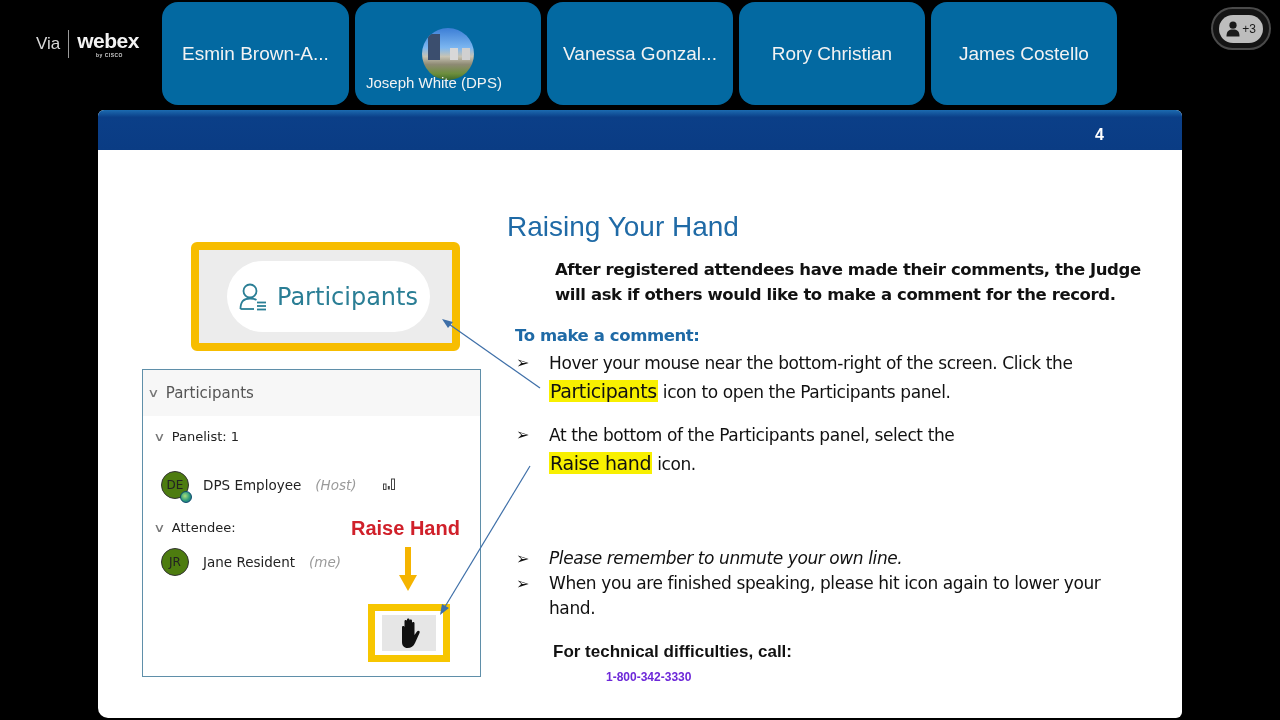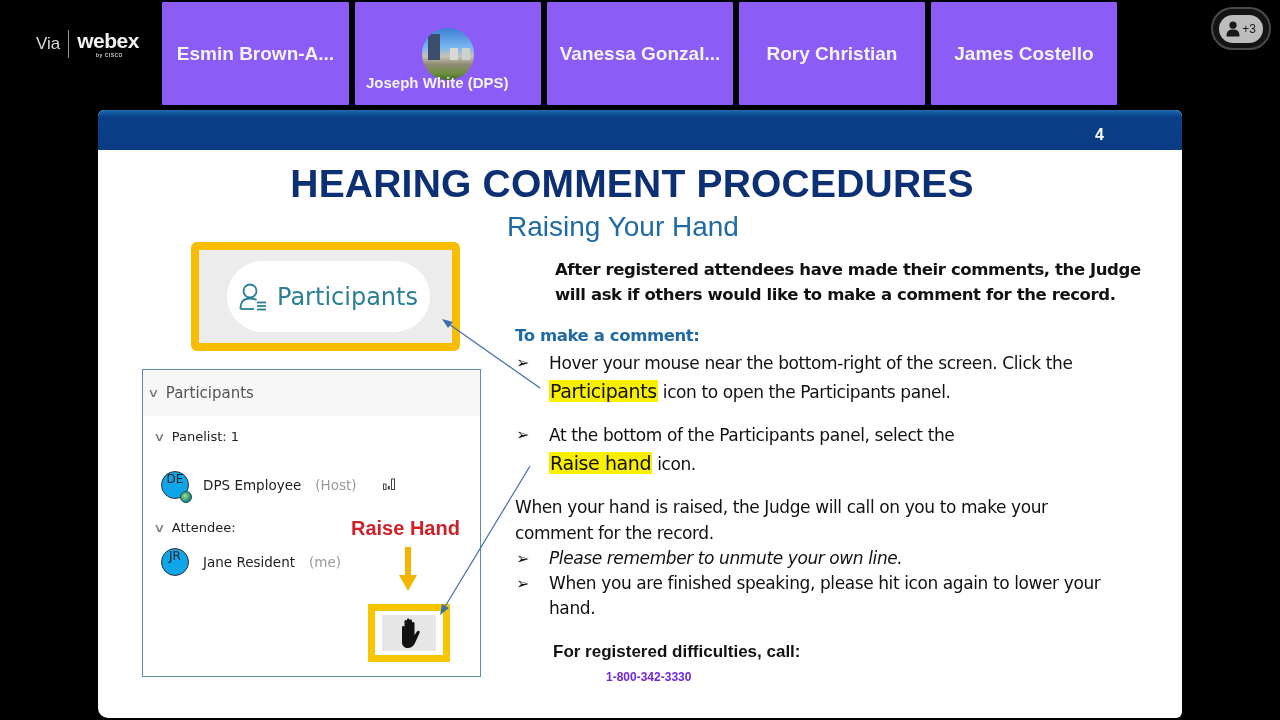--- a/index.html
+++ b/index.html
@@ -7,22 +7,22 @@
     body { position: relative; font-family: "Liberation Sans", sans-serif; color: #fff; }
 
     
     .brand { position: absolute; left: 36px; top: 28px; height: 32px; display: flex; align-items: center; }
     .brand .via { font-size: 17px; color: #d8d8d8; margin-right: 8px; }
     .brand .sep { width: 1px; height: 28px; background: #9a9a9a; margin-right: 8px; }
     .brand .logo { display: flex; flex-direction: column; align-items: flex-end; line-height: 1; }
     .brand .logo .w { font-size: 21px; font-weight: bold; color: #f2f2f2; letter-spacing: -0.5px; }
     .brand .logo .c { font-size: 5px; font-weight: bold; color: #cfcfcf; margin-top: 2px; margin-right: 16px; letter-spacing: 0.5px; }
 
-    .tile { position: absolute; top: 2px; height: 103px; background: #8b5cf6; border-radius: 1px;
-            display: flex; align-items: center; justify-content: center; cursor: pointer; font-weight: bold; }
+    .tile { position: absolute; top: 2px; height: 103px; background: #0369a1; border-radius: 16px;
+            display: flex; align-items: center; justify-content: center; cursor: pointer; }
     .tile .name { font-size: 19px; color: #f3f3f3; white-space: nowrap; }
     .tile.with-avatar { flex-direction: column; justify-content: flex-start; }
     .tile .avatar { width: 52px; height: 52px; border-radius: 50%; margin-top: 26px;
                     background: linear-gradient(180deg, #3c7ed6 0%, #7cb6f0 38%, #c8c4b4 55%, #8e8a74 70%, #6c8e3c 88%, #3f6a2a 100%);
                     position: relative; overflow: hidden; }
     .tile .avatar::before { content: ""; position: absolute; left: 6px; top: 6px; width: 12px; height: 26px; background: #3b4e6e; }
     .tile .avatar::after { content: ""; position: absolute; left: 28px; top: 20px; width: 8px; height: 12px; background: #d8d8d8; box-shadow: 12px 0 0 #d0d0d0; }
     .tile .small-name { position: absolute; left: 11px; bottom: 14px; font-size: 15px; color: #f3f3f3; }
 
     .overflow-btn { position: absolute; left: 1211px; top: 7px; width: 60px; height: 43px; border-radius: 22px;
@@ -41,23 +41,23 @@
     .pbtn-frame { position: absolute; left: 93px; top: 132px; width: 269px; height: 109px; border: 8px solid #f7bd00; border-radius: 6px; background: #ececec; }
     .pbtn { position: absolute; left: 28px; top: 11px; width: 203px; height: 71px; border-radius: 36px; background: #fff; display: flex; align-items: center; justify-content: center; gap: 8px; }
     .pbtn .lbl { font-size: 24px; color: #2a7e95; font-family: "DejaVu Sans", sans-serif; }
 
     
     .panel { position: absolute; left: 44px; top: 259px; width: 339px; height: 308px; border: 1.5px solid #5f8fa9; background: #fff; font-family: "DejaVu Sans", sans-serif; }
     .panel .ph { height: 46px; background: #f7f7f7; display: flex; align-items: center; padding-left: 6px; color: #555; font-size: 15px; }
     .panel .chev { display: inline-block; color: #777; font-size: 12px; margin-right: 8px; transform: scaleX(1.4); }
     .panel .group { position: absolute; left: 12px; font-size: 13px; color: #222; display: flex; align-items: center; }
     .panel .row { position: absolute; left: 18px; display: flex; align-items: center; font-size: 13.5px; color: #222; }
-    .panel .init { width: 28px; height: 28px; border-radius: 50%; border: 1px solid #333; display: flex; justify-content: center; font-size: 12px; color: #222; margin-right: 14px; position: relative; background: #0ea5e9; }
+    .panel .init { width: 28px; height: 28px; border-radius: 50%; border: 1px solid #333; display: flex; align-items: center; justify-content: center; font-size: 12px; color: #222; margin-right: 14px; position: relative; background: #4d7c0f; }
     .panel .status-dot { position: absolute; left: 18px; top: 19px; width: 12px; height: 12px; border-radius: 50%; background: radial-gradient(circle at 40% 40%, #a9e07a 0%, #2e9a7c 55%, #0f5f8f 100%); border: 1px solid #0d4a6b; }
-    .panel .role { color: #9a9a9a; margin-left: 14px; }
+    .panel .role { color: #9a9a9a; margin-left: 14px; font-style: italic; }
     .panel .meter { margin-left: 26px; font-size: 11px; color: #444; letter-spacing: -1px; }
 
     .rh-label { position: absolute; left: 253px; top: 407px; font-size: 20px; font-weight: bold; color: #d0202a; }
     .rh-arrow { position: absolute; left: 301px; top: 437px; width: 18px; height: 44px; }
     .rh-frame { position: absolute; left: 270px; top: 494px; width: 82px; height: 58px; border: 7px solid #f7c600; background: #fff; display: flex; align-items: center; justify-content: center; }
     .rh-frame .inner { width: 54px; height: 36px; background: #e6e6e6; display: flex; align-items: center; justify-content: center; }
 
     
     .intro { position: absolute; left: 417px; top: 147px; width: 590px; font-family: "DejaVu Sans", sans-serif; font-weight: bold; font-size: 16.5px; line-height: 25px; color: #111; letter-spacing: -0.4px; margin-left: 40px; }
     .howto { position: absolute; left: 417px; top: 216px; font-family: "DejaVu Sans", sans-serif; font-weight: bold; font-size: 16.5px; color: #1f6aa6; letter-spacing: -0.4px; text-align: center; }
@@ -113,21 +113,20 @@
     </svg>
     <span class="cnt">+3</span>
   </span>
 </div>
 
 <div class="slide">
   <div class="slide-header">
     <span class="slide-num">4</span>
   </div>
 
-  <div class="slide-title">HEARING COMMENT PROCEDURES</div>
   <div class="slide-subtitle">Raising Your Hand</div>
 
   <div class="pbtn-frame">
     <div class="pbtn">
       <svg width="30" height="28" viewBox="0 0 30 28">
         <circle cx="11" cy="8" r="6.5" fill="none" stroke="#2a7e95" stroke-width="1.8"></circle>
         <path d="M1.5 26 C1.5 18 5 15.5 11 15.5 C14 15.5 16 16 17.5 17" fill="none" stroke="#2a7e95" stroke-width="1.8"></path>
         <line x1="1.5" y1="26" x2="15" y2="26" stroke="#2a7e95" stroke-width="1.8"></line>
         <line x1="18" y1="19.5" x2="27" y2="19.5" stroke="#2a7e95" stroke-width="1.8"></line>
         <line x1="18" y1="23" x2="27" y2="23" stroke="#2a7e95" stroke-width="1.8"></line>
@@ -204,27 +203,26 @@
     </span>
   </div>
 
   <div class="bullet" style="top:311px;">
     <span class="mark">➢</span>
     <span class="txt" style="width:460px;">
       <span>At the bottom of the Participants panel, select the </span><span class="hl">Raise hand</span><span> icon.</span>
     </span>
   </div>
 
-  <div class="para">When your hand is raised, the Judge will call on you to make your comment for the record.</div>
 
   <div class="bullet" style="top:436px;line-height:25px;">
     <span class="mark">➢</span>
     <span class="txt italic">Please remember to unmute your own line.</span>
   </div>
   <div class="bullet" style="top:461px;line-height:25px;">
     <span class="mark">➢</span>
     <span class="txt">When you are finished speaking, please hit icon again to lower your hand.</span>
   </div>
 
-  <div class="tech">For registered difficulties, call:</div>
+  <div class="tech">For technical difficulties, call:</div>
   <div class="phone">1-800-342-3330</div>
 
 </div>
 
 </body></html>

